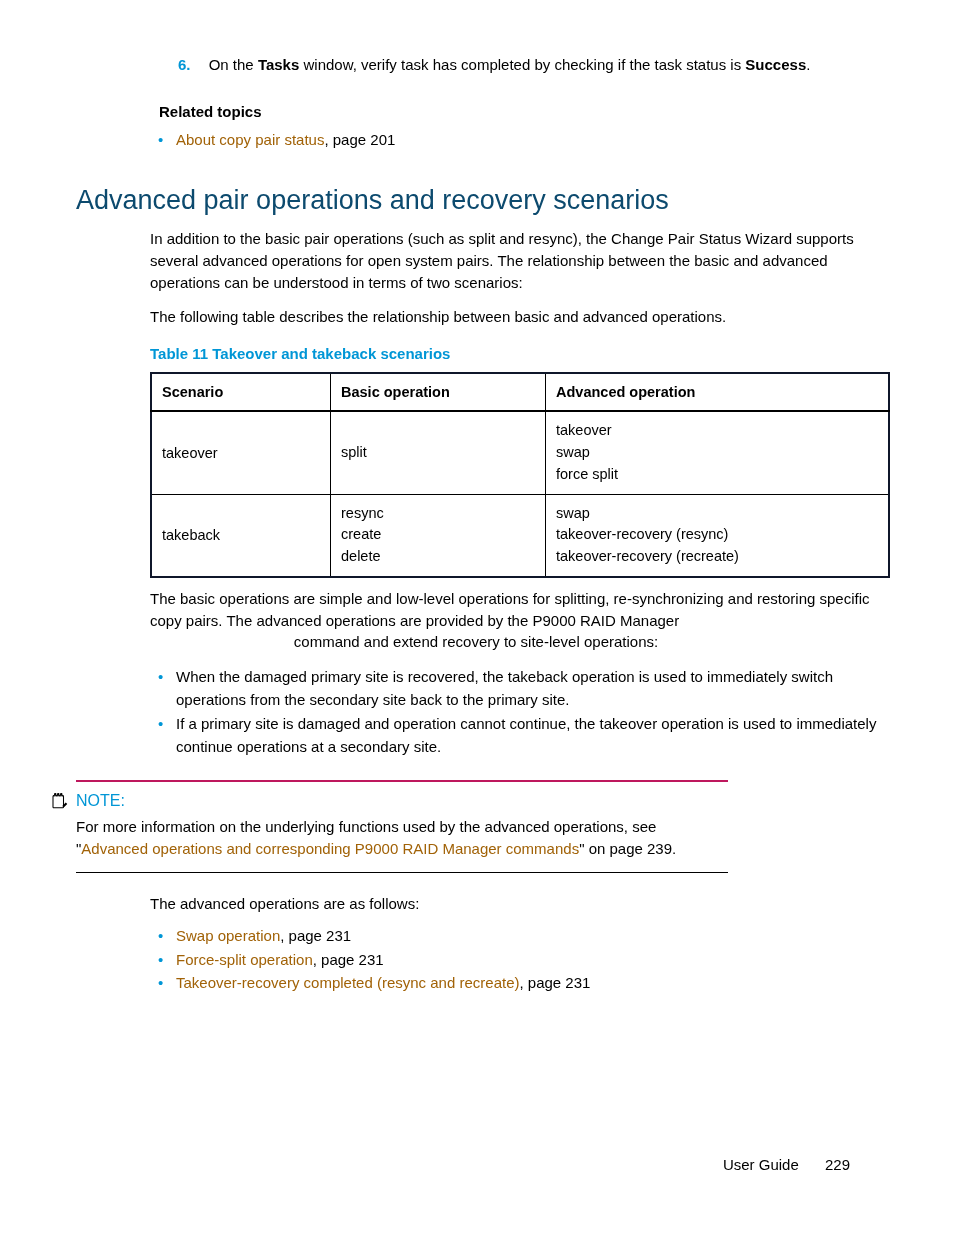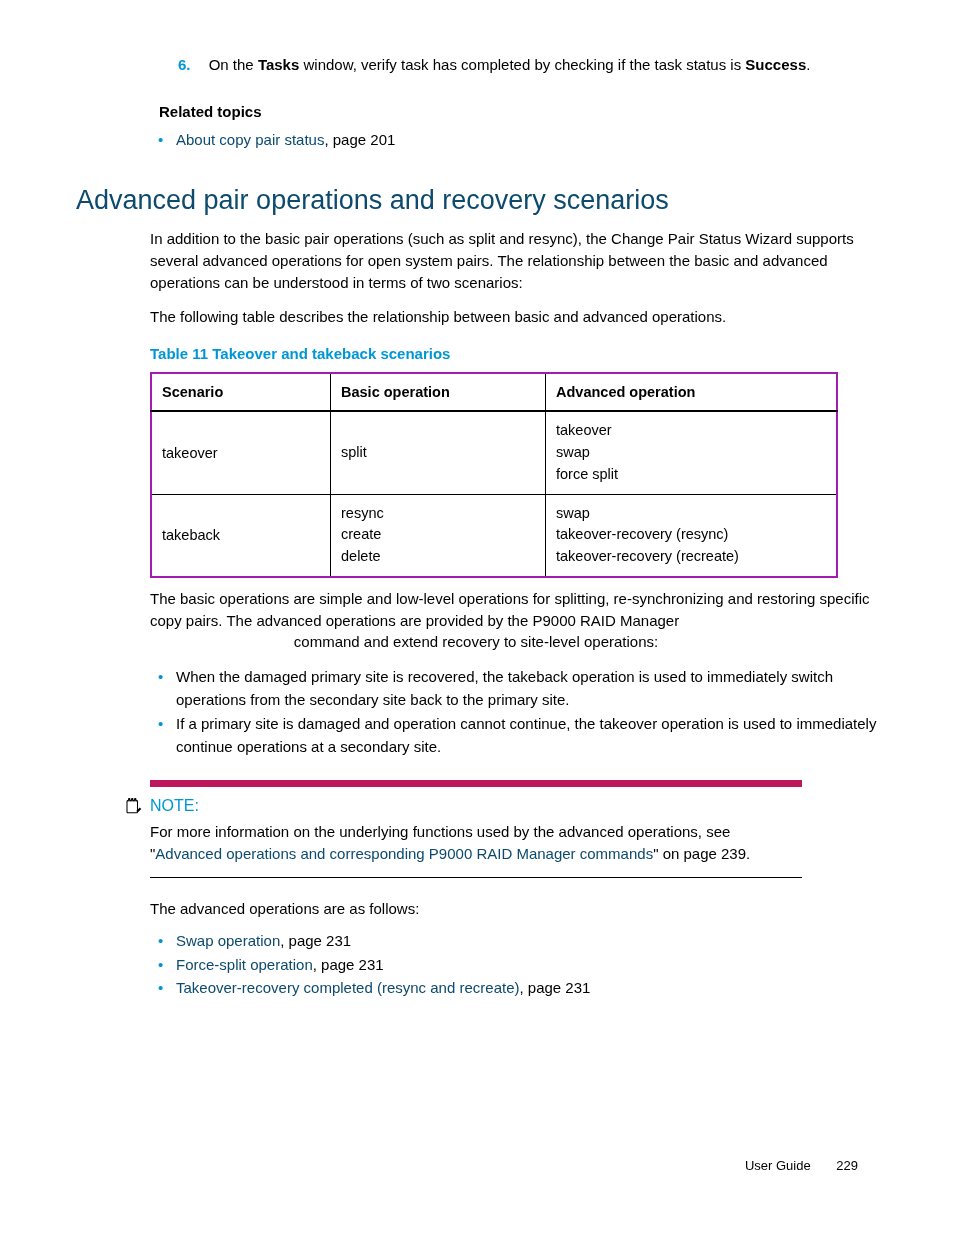--- a/index.html
+++ b/index.html
@@ -49,21 +49,21 @@
     padding-left: 0;
   }
   ul.bullets > li::before {
     content: "•";
     position: absolute;
     left: -18px;
     top: 0;
     color: #0096d6;
     font-size: 15px;
   }
-  .link { color: #0c4a6e; }
+  .link { color: #a16207; }
   h2.section-title {
     color: #0c4a6e;
     font-weight: normal;
     font-size: 27px;
     margin: 34px 0 12px 0;
   }
   .para {
     margin-left: 74px;
     font-size: 15px;
     line-height: 1.45;
@@ -73,43 +73,42 @@
     margin-left: 74px;
     margin-top: 18px;
     color: #0096d6;
     font-weight: bold;
     font-size: 15px;
   }
   table.scenario {
     margin-left: 74px;
     margin-top: 10px;
     border-collapse: collapse;
-    border: 2px solid #a21caf;
-    width: 688px;
+    border: 2px solid #0f172a;
+    width: 740px;
     font-size: 14.5px;
   }
   table.scenario th, table.scenario td {
     border: 1px solid #000;
     padding: 8px 10px;
     text-align: left;
     vertical-align: middle;
   }
   table.scenario th {
     font-weight: bold;
     border-bottom: 2px solid #000;
     padding-top: 10px;
     padding-bottom: 10px;
   }
   table.scenario td.multiline div {
     line-height: 1.5;
   }
   .note-block {
-    margin-left: 74px;
     margin-top: 22px;
-    border-top: 7px solid #be185d;
+    border-top: 2px solid #be185d;
     border-bottom: 1px solid #000;
     padding: 10px 0 12px 0;
     width: 652px;
     position: relative;
   }
   .note-icon {
     position: absolute;
     left: -26px;
     top: 10px;
     font-size: 16px;
@@ -120,22 +119,22 @@
     font-size: 16px;
   }
   .note-text {
     font-size: 15px;
     line-height: 1.45;
     margin-top: 6px;
   }
   .footer {
     position: absolute;
     bottom: 62px;
-    right: 96px;
-    font-size: 13px;
+    right: 104px;
+    font-size: 15px;
   }
   .footer .pn { margin-left: 22px; }
 </style>
 </head>
 <body>
 
 <div class="page">
 
   <div class="step-line">
     <span class="step-num">6.</span>

